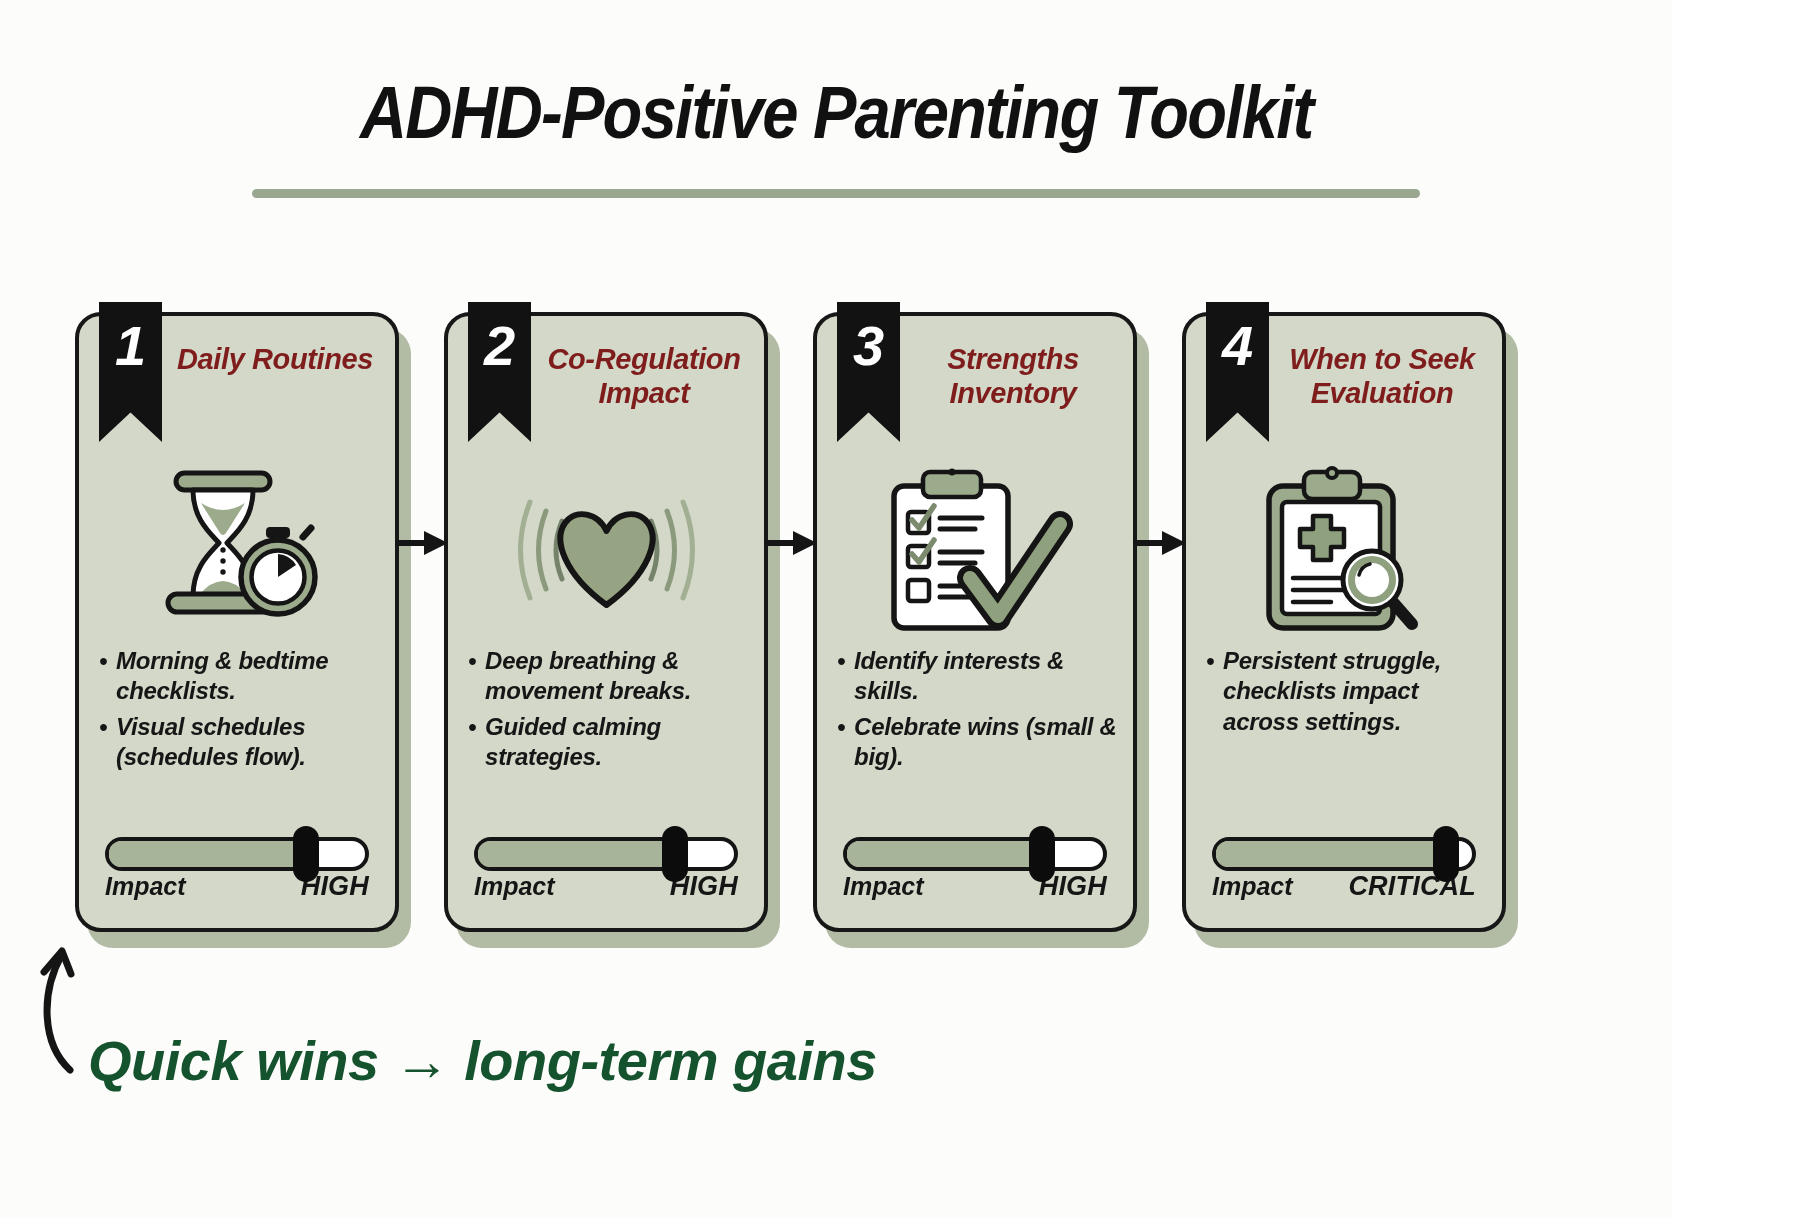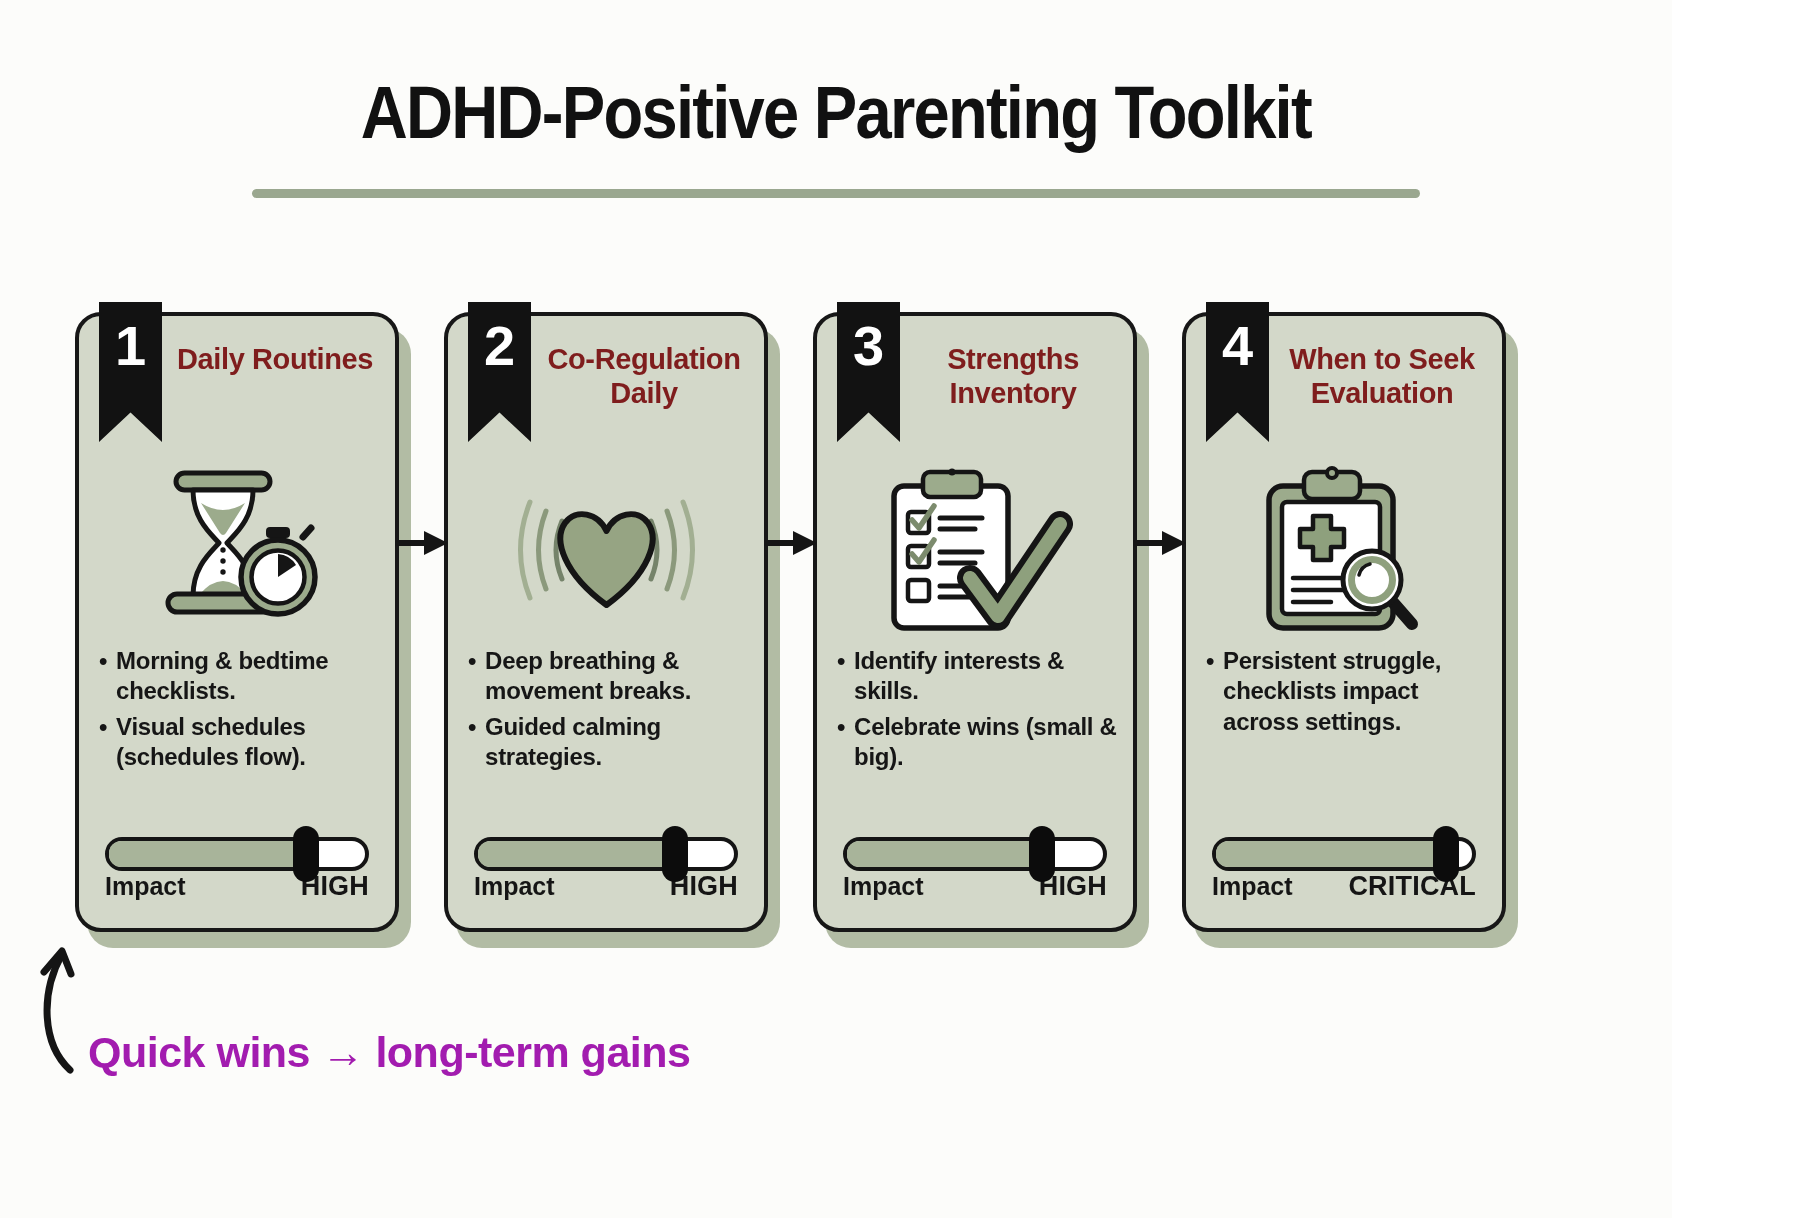--- a/index.html
+++ b/index.html
@@ -1,17 +1,17 @@
 <!DOCTYPE html>
 <html><head>
 <meta charset="utf-8">
 <style>
   html,body{margin:0;padding:0;background:#ffffff;}
   .page{position:relative;width:1672px;height:1218px;background:#fcfcfa;overflow:hidden;
-        font-family:"Liberation Sans", sans-serif;color:#151515;}
+        font-family:"Liberation Sans", sans-serif;color:#151515;font-style:italic;}
 
   
   .title{position:absolute;top:70px;left:0;right:0;text-align:center;
          font-size:74px;font-weight:700;color:#111;white-space:nowrap;}
   .title-inner{display:inline-block;transform:scaleX(0.88);transform-origin:center;letter-spacing:-2px;}
   .title-underline{position:absolute;top:189px;left:50%;transform:translateX(-50%);
          width:1168px;height:9px;border-radius:5px;background:#9aa78f;}
 
   
   .cards-row{position:absolute;left:75px;top:312px;display:flex;gap:45px;}
@@ -36,22 +36,22 @@
   .fill{position:absolute;left:0;top:0;bottom:0;background:#a8b49a;border-radius:12px 0 0 12px;}
   .handle{position:absolute;top:-15px;width:26px;height:56px;background:#0c0c0c;border-radius:13px;}
   .impact-labels{display:flex;justify-content:space-between;align-items:baseline;}
   .impact-label{font-size:25px;font-weight:700;}
   .impact-level{font-size:27px;font-weight:700;letter-spacing:0.2px;}
 
   
   .flow-arrow{position:absolute;top:524px;width:56px;height:38px;}
   .flow-arrow-1{left:394px;} .flow-arrow-2{left:763px;} .flow-arrow-3{left:1132px;}
   .curve-arrow{position:absolute;left:24px;top:944px;}
-  .footer-note{position:absolute;left:88px;top:1028px;font-size:43px;font-weight:700;
-        letter-spacing:-0.5px;color:#a21caf;}
+  .footer-note{position:absolute;left:88px;top:1028px;font-size:56px;font-weight:700;
+        letter-spacing:-0.5px;color:#14532d;}
 </style>
 </head>
 <body>
 
 <div class="page">
 
   <div class="title">
     <span class="title-inner">ADHD-Positive Parenting Toolkit</span>
   </div>
   <div class="title-underline"></div>
@@ -98,21 +98,21 @@
       <div class="impact-labels">
         <span class="impact-label">Impact</span>
         <span class="impact-level">HIGH</span>
       </div>
     </div>
   </div>
       <div class="card">
     <div class="ribbon">
       <span class="ribbon-number">2</span>
     </div>
-    <div class="card-title">Co-Regulation Daily</div>
+    <div class="card-title">Co-Regulation Impact</div>
     <div class="icon-slot">
     <svg width="225" height="150" viewBox="0 0 225 150">
       <g fill="none" stroke-linecap="round" stroke-width="5">
         <path d="M68 46 Q56 75 68 104" stroke="#75836a"></path>
         <path d="M52 36 Q37 75 52 114" stroke="#8b997c"></path>
         <path d="M36 27 Q17 75 36 123" stroke="#a2af92"></path>
         <path d="M157 46 Q169 75 157 104" stroke="#75836a"></path>
         <path d="M173 36 Q188 75 173 114" stroke="#8b997c"></path>
         <path d="M189 27 Q208 75 189 123" stroke="#a2af92"></path>
       </g>

